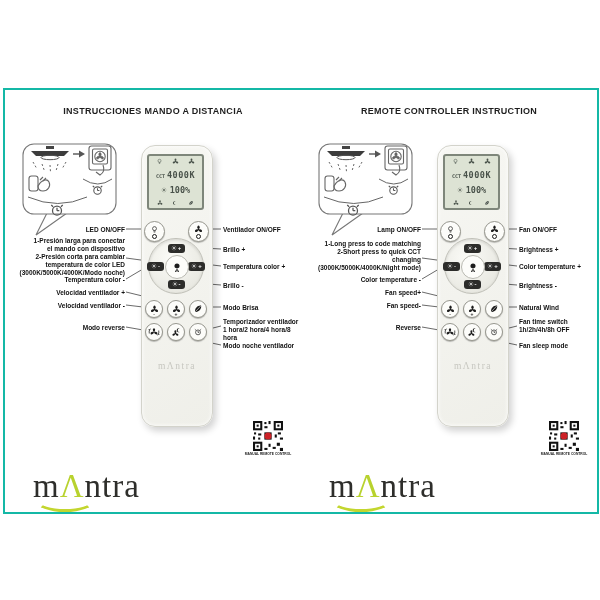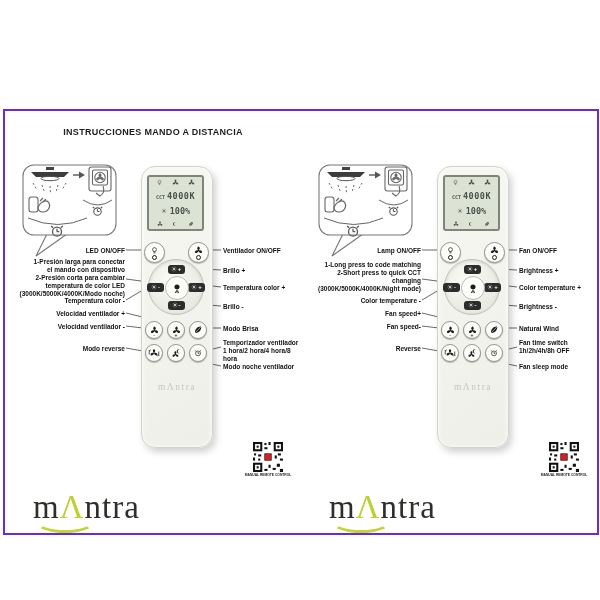--- a/index.html
+++ b/index.html
@@ -1,19 +1,19 @@
 <!DOCTYPE html>
 <html><head>
 <meta charset="utf-8">
 <style>
   html,body{margin:0;padding:0;background:#fff;}
   #page{position:relative;width:600px;height:600px;background:#fff;
         font-family:"Liberation Sans",sans-serif;overflow:hidden;}
   .frame{position:absolute;left:3px;top:88px;width:592px;height:422px;
-         border:2px solid #6d28d9;background:#fff;margin-top:21px;}
+         border:2px solid #14b8a6;background:#fff;}
   .panel{position:absolute;top:0;width:296px;height:418px;}
   .panel-title{position:absolute;top:16px;left:0;width:100%;text-align:center;
          font-size:9px;font-weight:700;color:#1d1d1d;letter-spacing:.3px;}
   
   .remote{position:absolute;left:136px;top:55px;width:70px;height:280px;
           background:linear-gradient(145deg,#f7f7f3,#efefe9);
           border:1px solid #d3d3cb;border-radius:14px;
           box-shadow:3px 4px 7px rgba(0,0,0,.18), inset 0 0 4px #fff;}
   .lcd{position:absolute;left:5px;top:8px;width:57px;height:56px;
        background:#dde3d4;border:2.5px solid #7e867a;border-radius:3px;
@@ -341,20 +341,21 @@
         <circle cx="14.5" cy="14.5" r="3.4" fill="#cc2127"></circle>
       </svg>
       <div class="qr-caption">MANUAL REMOTE CONTROL</div>
       <div class="brand-logo">
         <span>m</span><span class="caret">Λ</span><span>ntra</span>
         <div class="logo-arc"></div>
       </div>
     </div>
 
     <div class="panel" style="left:296px">
+      <div class="panel-title">REMOTE CONTROLLER INSTRUCTION</div>
 
       <svg class="callouts" viewBox="0 0 296 418">
         <g stroke="#444" stroke-width="0.8" fill="none">
           <line x1="121" y1="139" x2="137" y2="139"></line>
           <line x1="121" y1="168" x2="158" y2="173"></line>
           <line x1="121" y1="189" x2="143" y2="176"></line>
           <line x1="121" y1="202" x2="162" y2="212"></line>
           <line x1="121" y1="215" x2="138" y2="217"></line>
           <line x1="121" y1="237" x2="138" y2="240"></line>
           <line x1="200" y1="139" x2="216" y2="139"></line>

